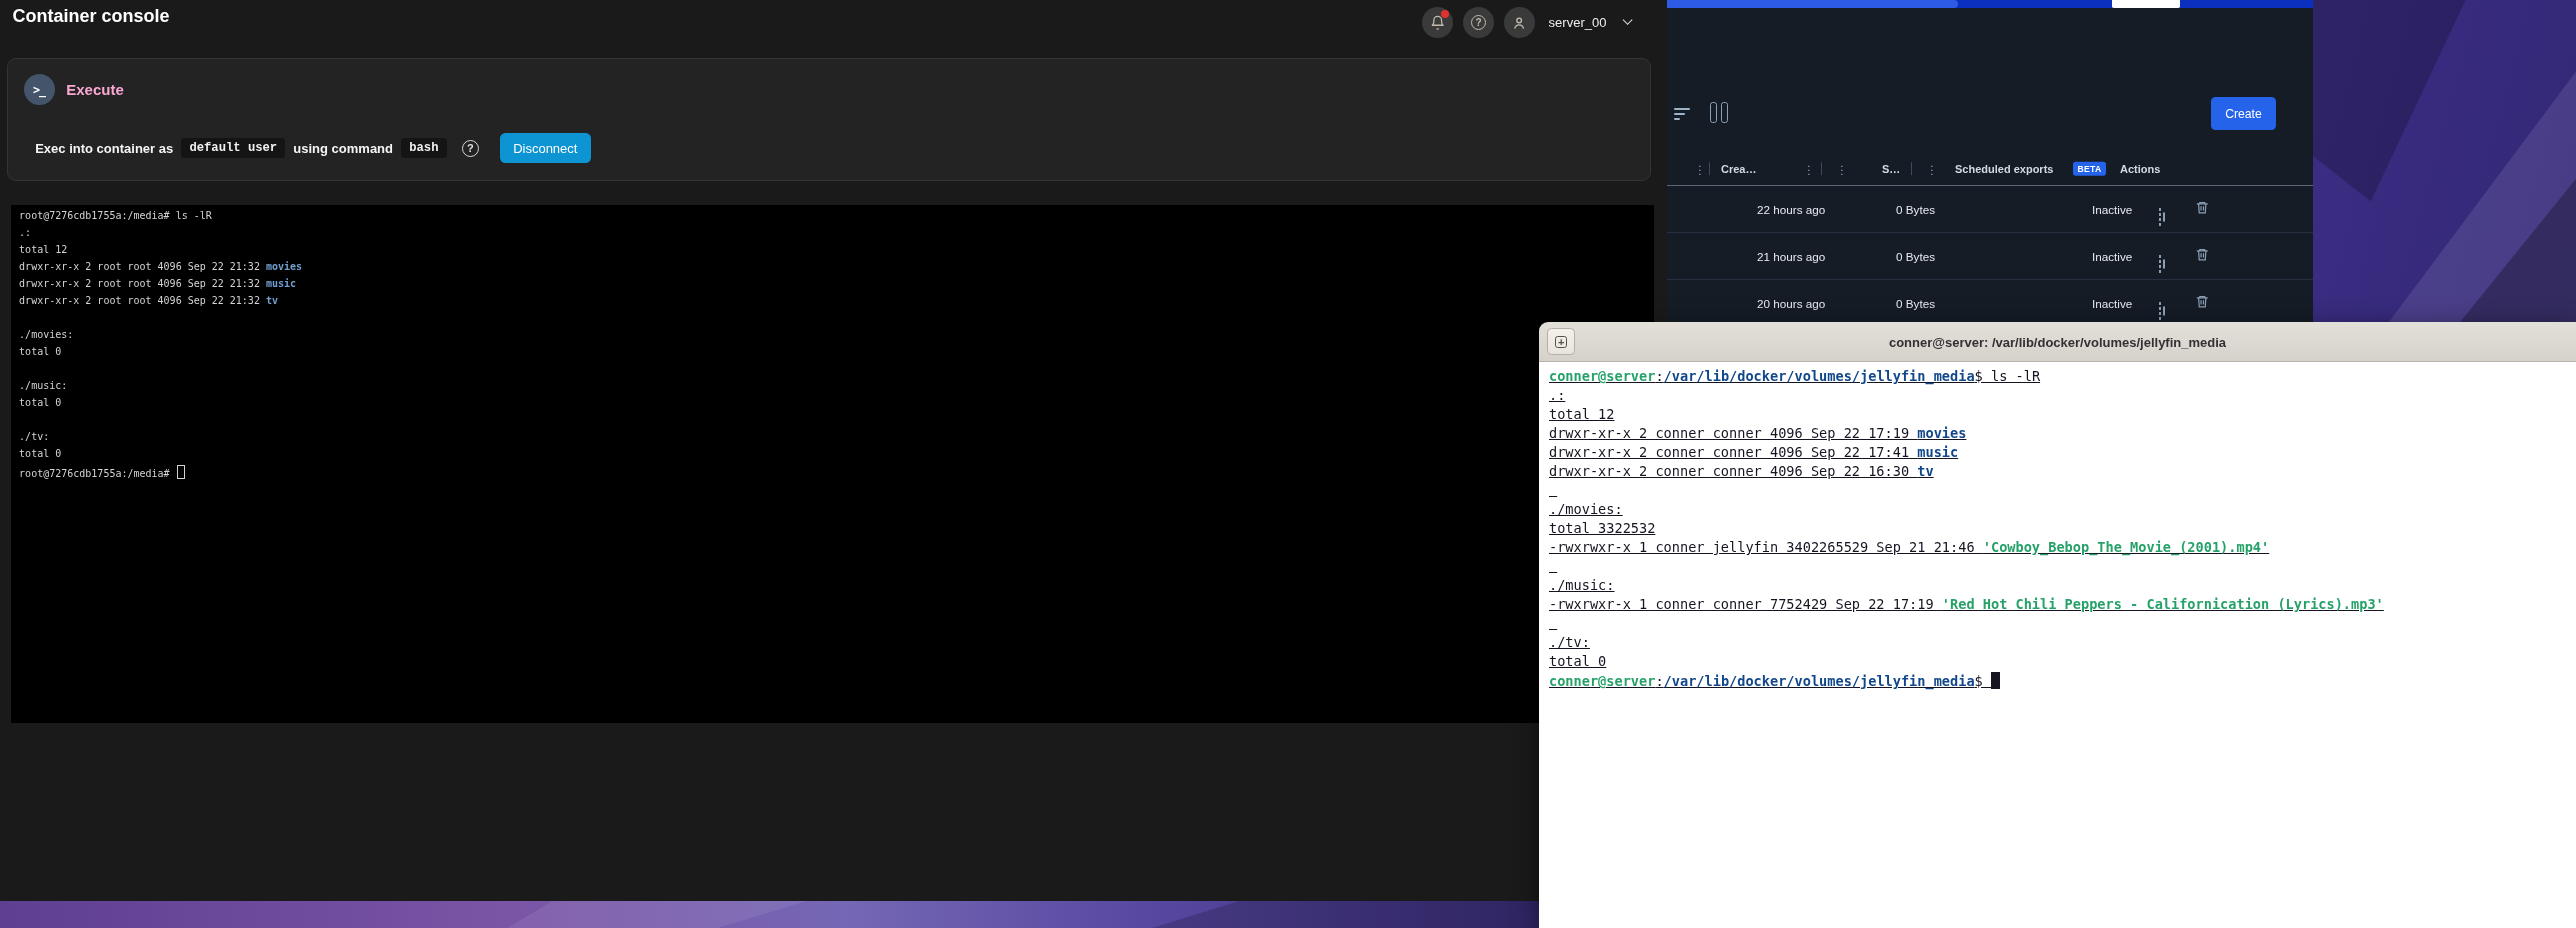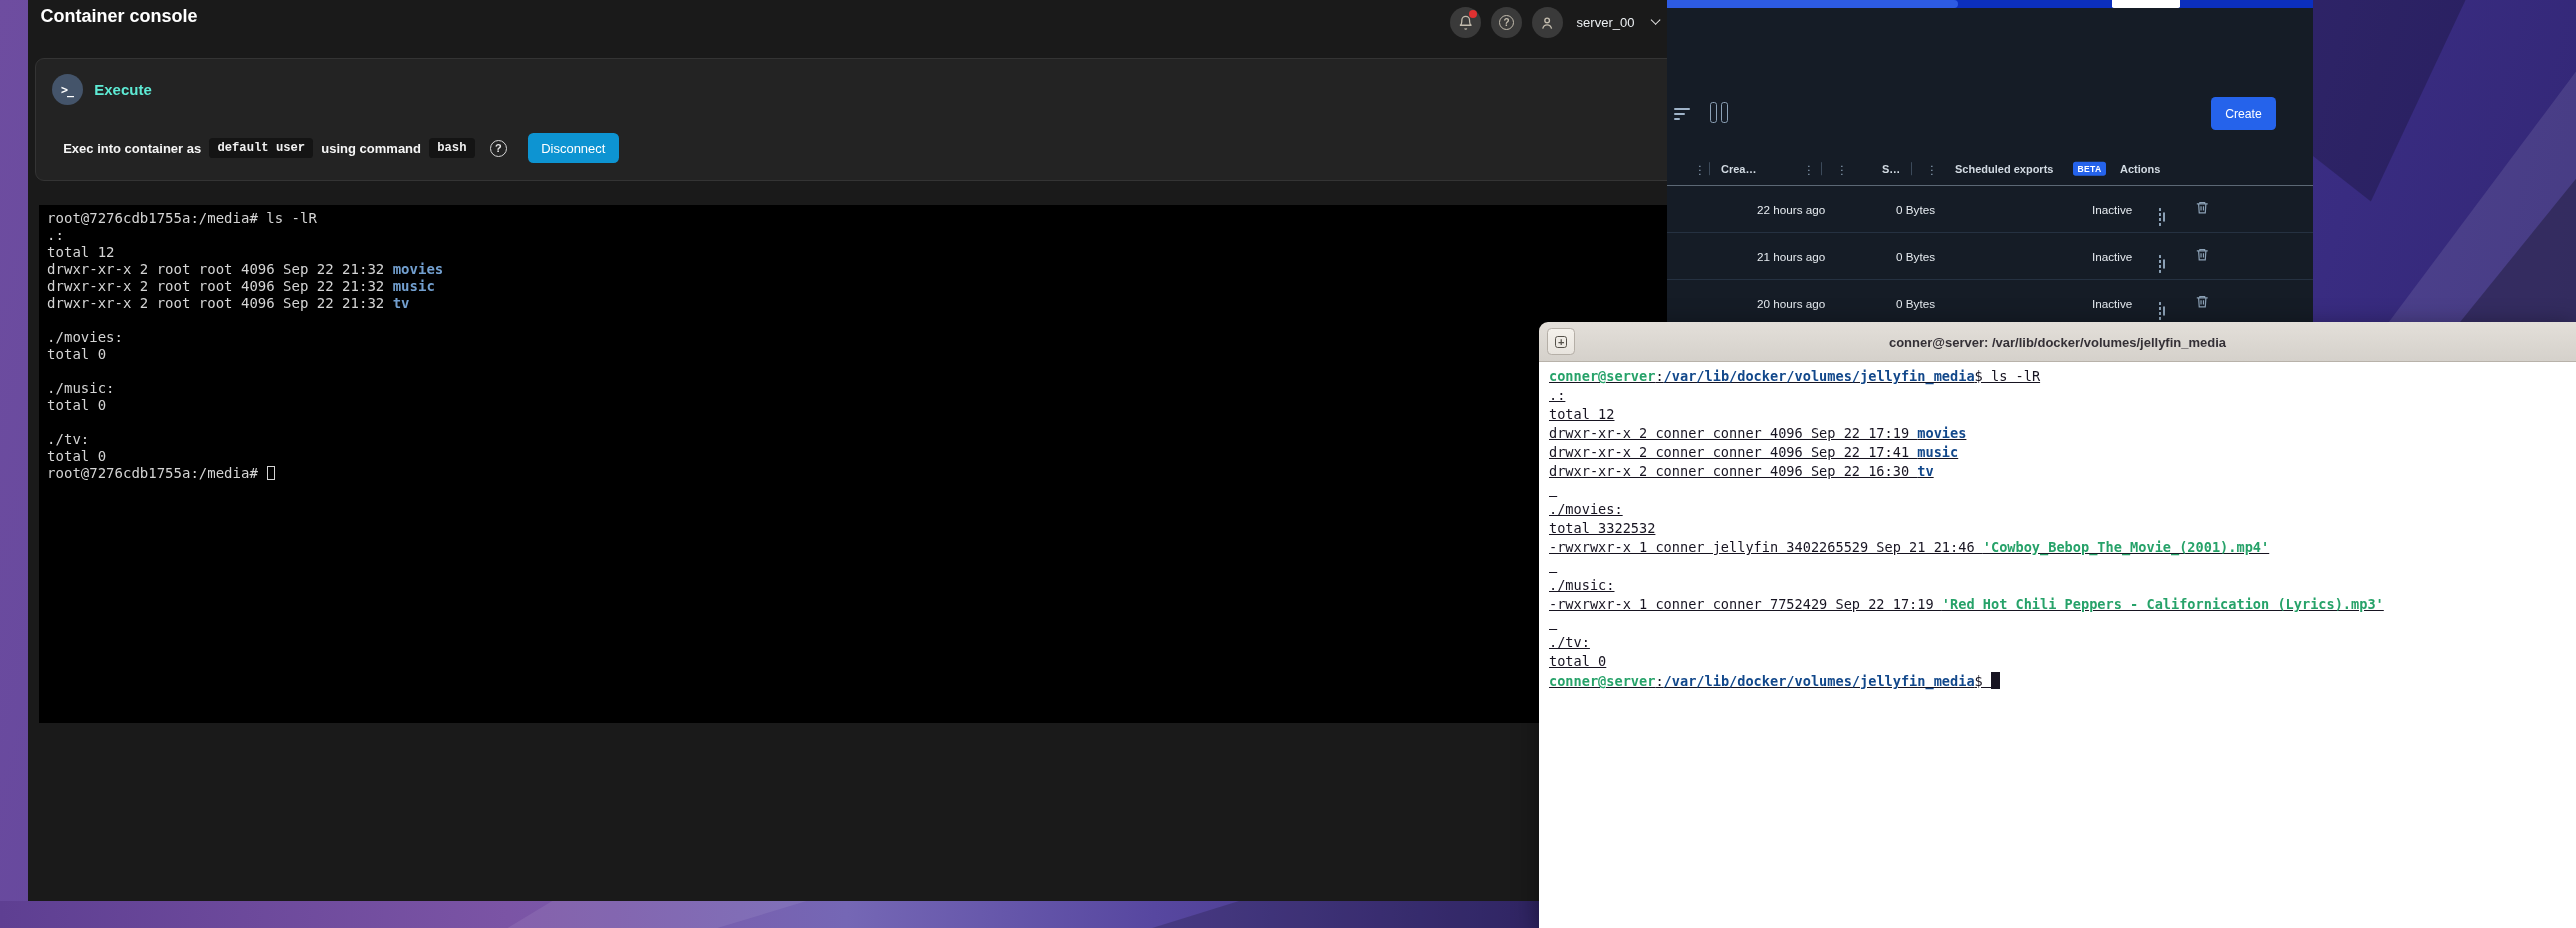--- a/index.html
+++ b/index.html
@@ -18,56 +18,56 @@
           clip-path:polygon(55% 100%, 100% 55%, 100% 100%); }
   .wpf4 { left:0; top:901px; width:1539px; height:28px;
           background:linear-gradient(90deg,#5e3f92 0%,#7b54a5 33%,#7567b5 55%,#5747a0 75%,#3a2d79 100%); }
   .wpf5 { left:506px; top:901px; width:578px; height:28px; background:rgba(255,255,255,.08);
           clip-path:polygon(8% 0, 52% 0, 36% 100%, 0 100%); }
   .wpf6 { left:1039px; top:901px; width:500px; height:28px; background:rgba(0,0,0,.18);
           clip-path:polygon(40% 0, 100% 0, 100% 100%, 22% 100%); }
 
   
   .left-window { position:absolute; left:0; top:0; width:1667px; height:901px;
-                 background:#1a1a1a; z-index:1;margin-left:28px; }
+                 background:#1a1a1a; z-index:1; }
   .lw-title { position:absolute; left:12.6px; top:6.3px; font-size:18px; font-weight:700; color:#ffffff; }
   .lw-actions { position:absolute; top:7.2px; left:1422px; display:flex; align-items:center; gap:10px; }
   .circ-btn { width:31px; height:31px; border-radius:50%; background:#3a3a3a; position:relative;
               display:flex; align-items:center; justify-content:center; cursor:pointer; }
   .circ-btn svg { display:block; }
   .bell-dot { position:absolute; top:2.7px; right:3.6px; width:8.1px; height:8.1px; border-radius:50%;
               background:#e03131; }
   .help-glyph { width:15.4px; height:15.4px; border:1.4px solid #c3bcae; border-radius:50%;
                 color:#c3bcae; font-size:10px; font-weight:700; display:flex; align-items:center;
                 justify-content:center; }
   .user-name { color:#eceff2; font-size:13px; margin-left:3.6px; }
   .chev { width:7.2px; height:7.2px; border-right:1.8px solid #e8e8e8; border-bottom:1.8px solid #e8e8e8;
           transform:rotate(45deg) translate(-1.8px,-1.8px); margin-left:7.2px; }
 
   .exec-card { position:absolute; left:7.2px; top:58px; width:1644px; height:123px;
                background:#232323; border:0.9px solid #343434; border-radius:9px; }
   .exec-head { display:flex; align-items:center; gap:11.7px; height:61px; padding:0 15.4px; }
   .exec-ic { width:31px; height:31px; border-radius:50%; background:#44546a; color:#ffffff;
              font-family:"DejaVu Sans Mono", monospace; font-size:11.7px; font-weight:700;
              display:flex; align-items:center; justify-content:center; letter-spacing:-0.9px; }
-  .exec-title { color:#5eead4; font-size:15px; font-weight:600; }
+  .exec-title { color:#f9a8d4; font-size:15px; font-weight:600; }
   .exec-body { display:flex; align-items:center; gap:8.1px; padding:0 27px; height:56px; }
   .exec-text { color:#f5f5f5; font-size:13px; font-weight:700; }
   .chip { background:#141414; color:#f0f0f0; font-family:"Liberation Mono", monospace;
           font-size:12.2px; padding:2.7px 8.1px; border-radius:3.6px; font-weight:700; }
   .exec-help { width:17px; height:17px; border:1.4px solid #d6d6d6; border-radius:50%;
                color:#e3e3e3; font-size:11px; font-weight:700; display:flex; align-items:center;
                justify-content:center; margin-left:7.2px; cursor:pointer; }
   .disconnect-btn { margin-left:12.6px; background:#0d94d2; color:#ffffff; border:none;
                     font-family:"Liberation Sans", sans-serif;
                     font-size:13px; padding:7.2px 13.6px; border-radius:5.4px; cursor:pointer; }
 
   .left-term { position:absolute; left:11px; top:205px; width:1643px; height:518px;
                background:#000000; padding:4.5px 0 0 8.1px; cursor:text;
-               font-family:"DejaVu Sans Mono", monospace; font-size:14px; color:#d4d4d4; }
+               font-family:"DejaVu Sans Mono", monospace; font-size:10px; color:#d4d4d4; }
   .left-term .t-line { height:17px; white-space:pre; }
   .left-term .seg-dir { color:#729fcf; font-weight:700; }
   .seg-cursor_hollow { display:inline-block; width:8.1px; height:14.5px; border:0.9px solid #d4d4d4;
                        vertical-align:-2.7px; margin-left:0.9px; }
 
   
   .mid-window { position:absolute; left:1667px; top:0; width:646px; height:901px;
                 background:#151c26; z-index:1; }
   .mid-bluebar { position:absolute; left:0; top:0; width:646px; height:8.1px; background:#0b2fbe; }
   .mid-bluebar-seg { position:absolute; left:0; top:0; width:291px; height:8.1px;

